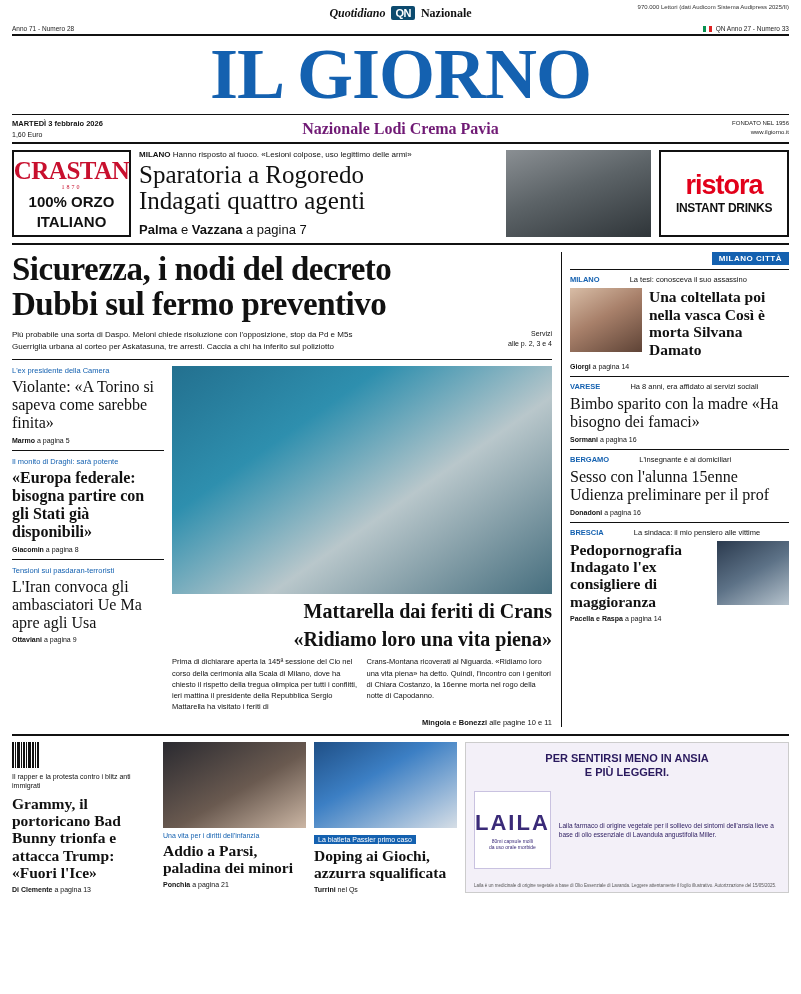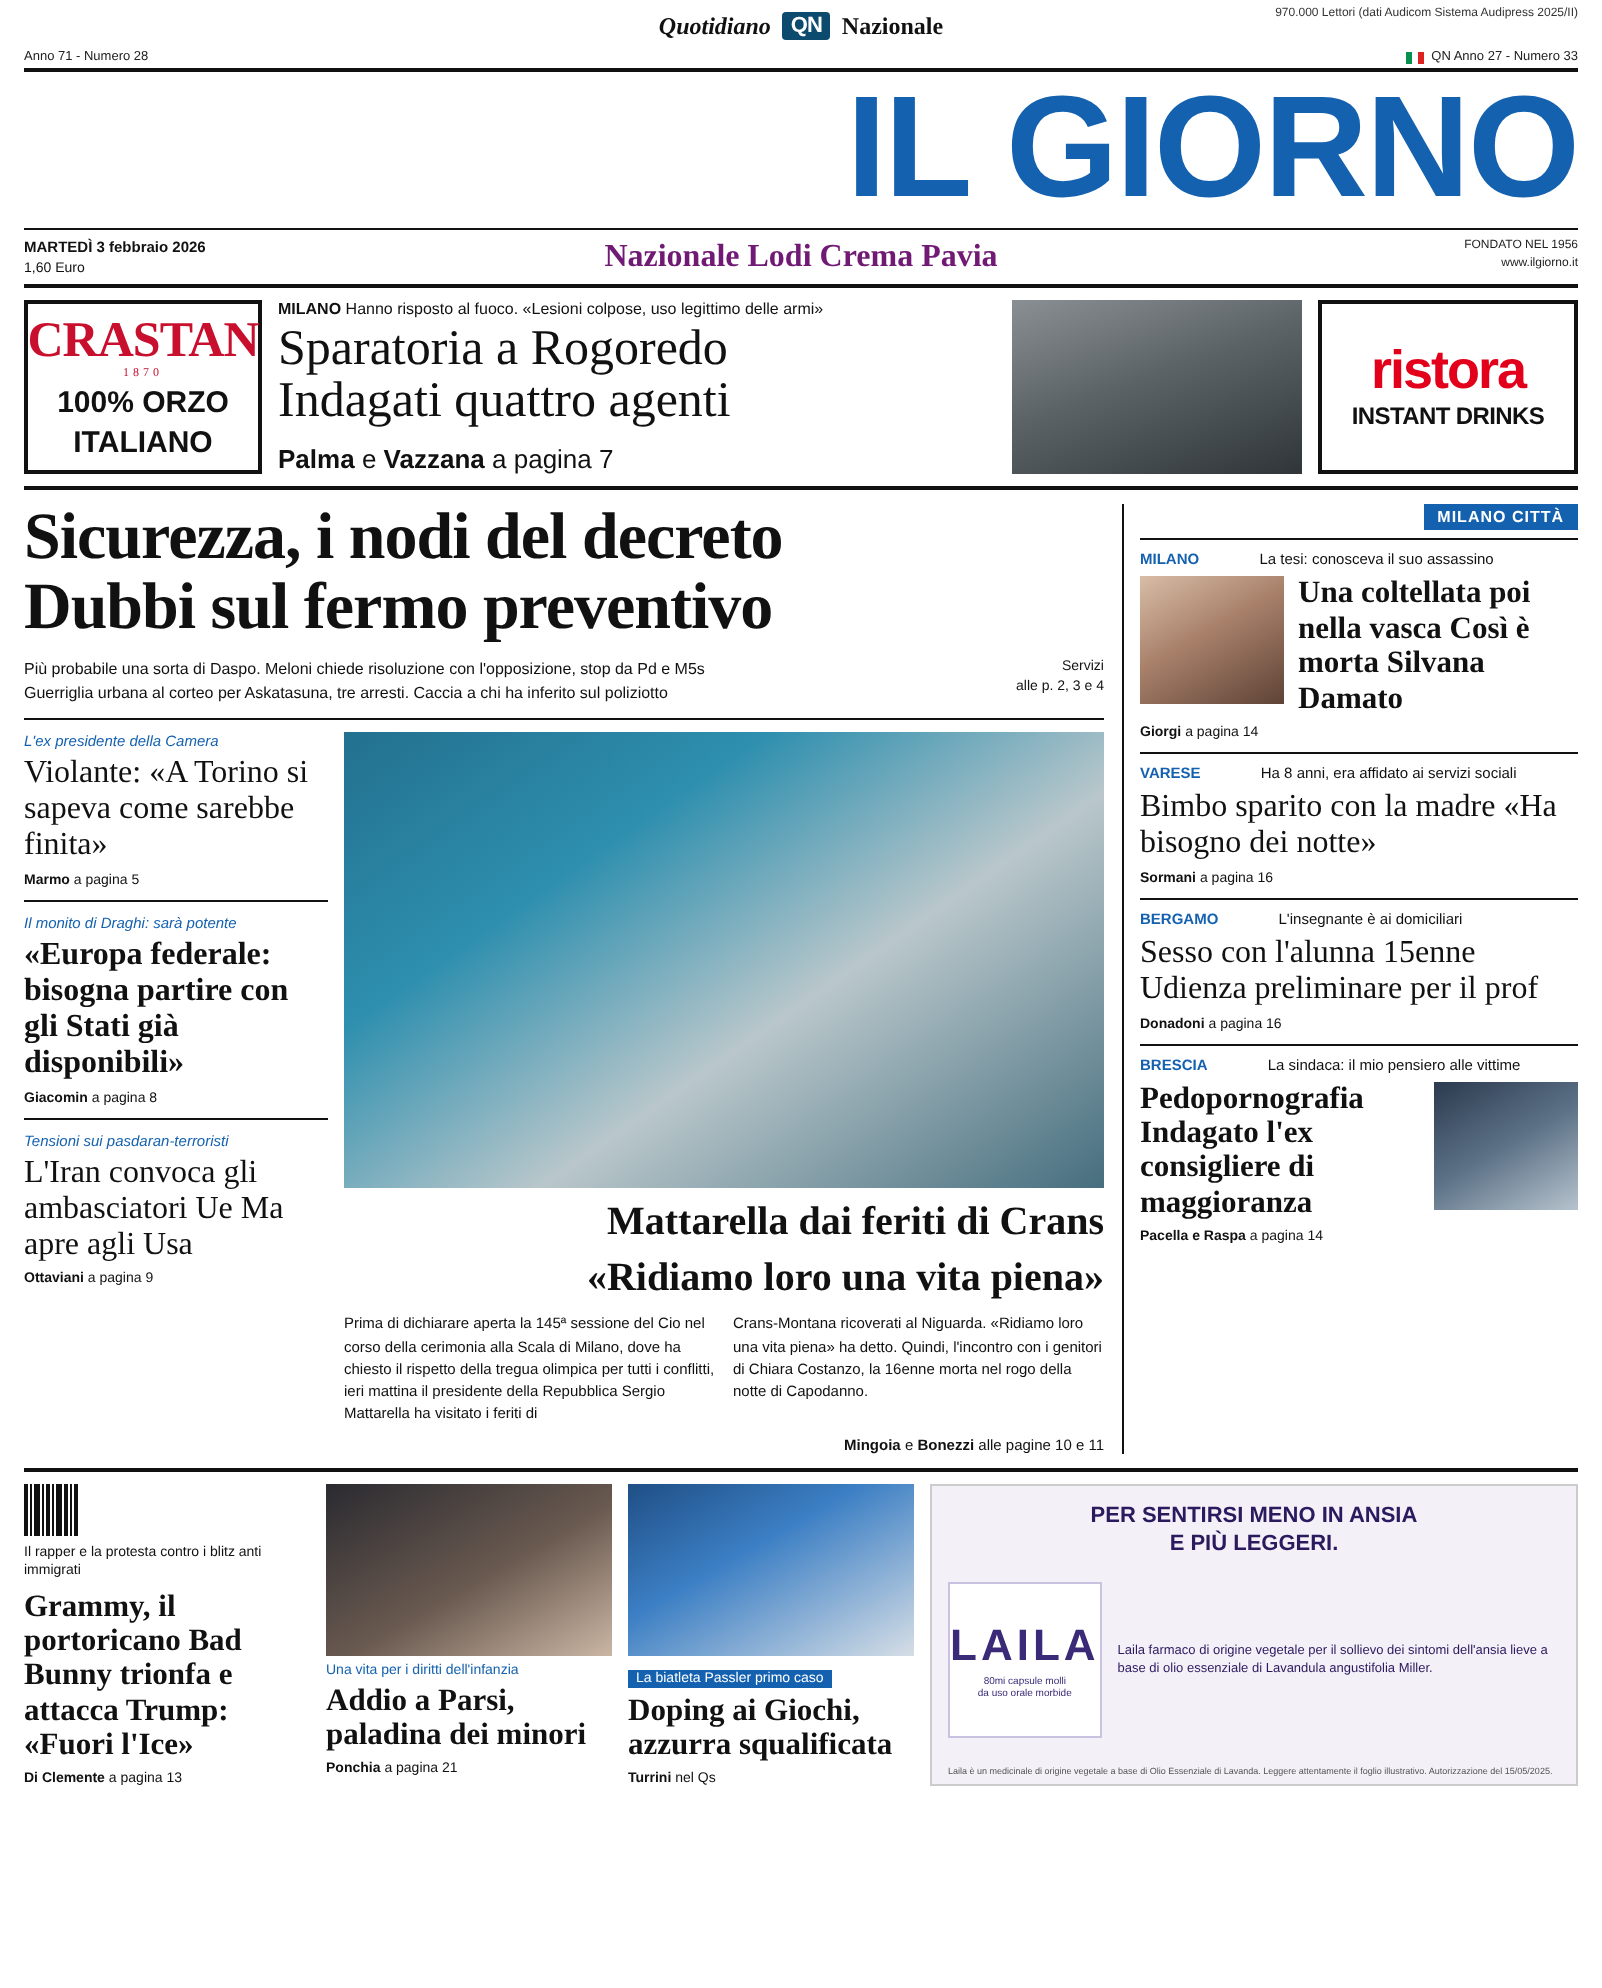--- a/index.html
+++ b/index.html
@@ -43,22 +43,22 @@
   .flag i:nth-child(1){ left:0; background:#089050; }
   .flag i:nth-child(2){ left:3px; background:#fff; }
   .flag i:nth-child(3){ left:6px; background:#d22; }
 
   
   .masthead {
     border-top:2px solid #111; border-bottom:1px solid #111;
     padding:4px 0 6px 0; text-align:center;
   }
   .masthead h1 {
-    margin:0; font-family:Liberation Sans, sans-serif; font-weight:bold;
-    font-size:72px; line-height:0.95; color:#1461b0; letter-spacing:-1px;text-align:right;
+    margin:0; font-family:Liberation Serif, serif; font-weight:bold;
+    font-size:72px; line-height:0.95; color:#1461b0; letter-spacing:-1px;
   }
   .mast-sub {
     display:flex; align-items:flex-start; justify-content:space-between;
     padding:4px 0 3px 0; border-bottom:2px solid #111;
   }
   .mast-sub .left {
     font-family:"Liberation Sans", sans-serif; font-size:7px; text-align:left;
     line-height:1.35; width:150px;
   }
   .mast-sub .left .day { font-weight:bold; font-size:7.5px; }
@@ -133,21 +133,21 @@
   .lead-sub .txt { flex:1; }
   .lead-sub .serv { width:58px; text-align:right; font-size:7px; line-height:1.4; }
 
   .twocol { display:flex; gap:8px; padding-top:6px; }
   .sidecol { width:152px; }
   .bigcol { flex:1; }
 
   .side-item { padding-bottom:6px; margin-bottom:6px; border-bottom:1px solid #111; }
   .side-kick {
     font-family:"Liberation Sans", sans-serif; font-size:7.5px; color:#1461b0;
-    font-style:italic; margin-bottom:3px;
+    margin-bottom:3px;
   }
   .side-title {
     font-family:"Liberation Serif", serif; font-size:16px; line-height:1.12;
   }
   .side-title.bold { font-weight:bold; }
   .side-by { font-family:"Liberation Sans", sans-serif; font-size:7px; margin-top:5px; }
   .side-by b { font-weight:bold; }
 
   .photo {
     background:#3d4c5a; width:100%; position:relative; overflow:hidden;
@@ -402,21 +402,21 @@
           <b>Giorgi</b>
           <span>a pagina 14</span>
         </div>
       </div>
 
       <div class="r-item">
         <div class="r-kick">
           <span class="city">VARESE</span>
           <span class="txt">Ha 8 anni, era affidato ai servizi sociali</span>
         </div>
-        <div class="r-title">Bimbo sparito con la madre «Ha bisogno dei notte»</div>
+        <div class="r-title">Bimbo sparito con la madre «Ha bisogno dei famaci»</div>
         <div class="r-by">
           <b>Sormani</b>
           <span>a pagina 16</span>
         </div>
       </div>
 
       <div class="r-item">
         <div class="r-kick">
           <span class="city">BERGAMO</span>
           <span class="txt">L'insegnante è ai domiciliari</span>

